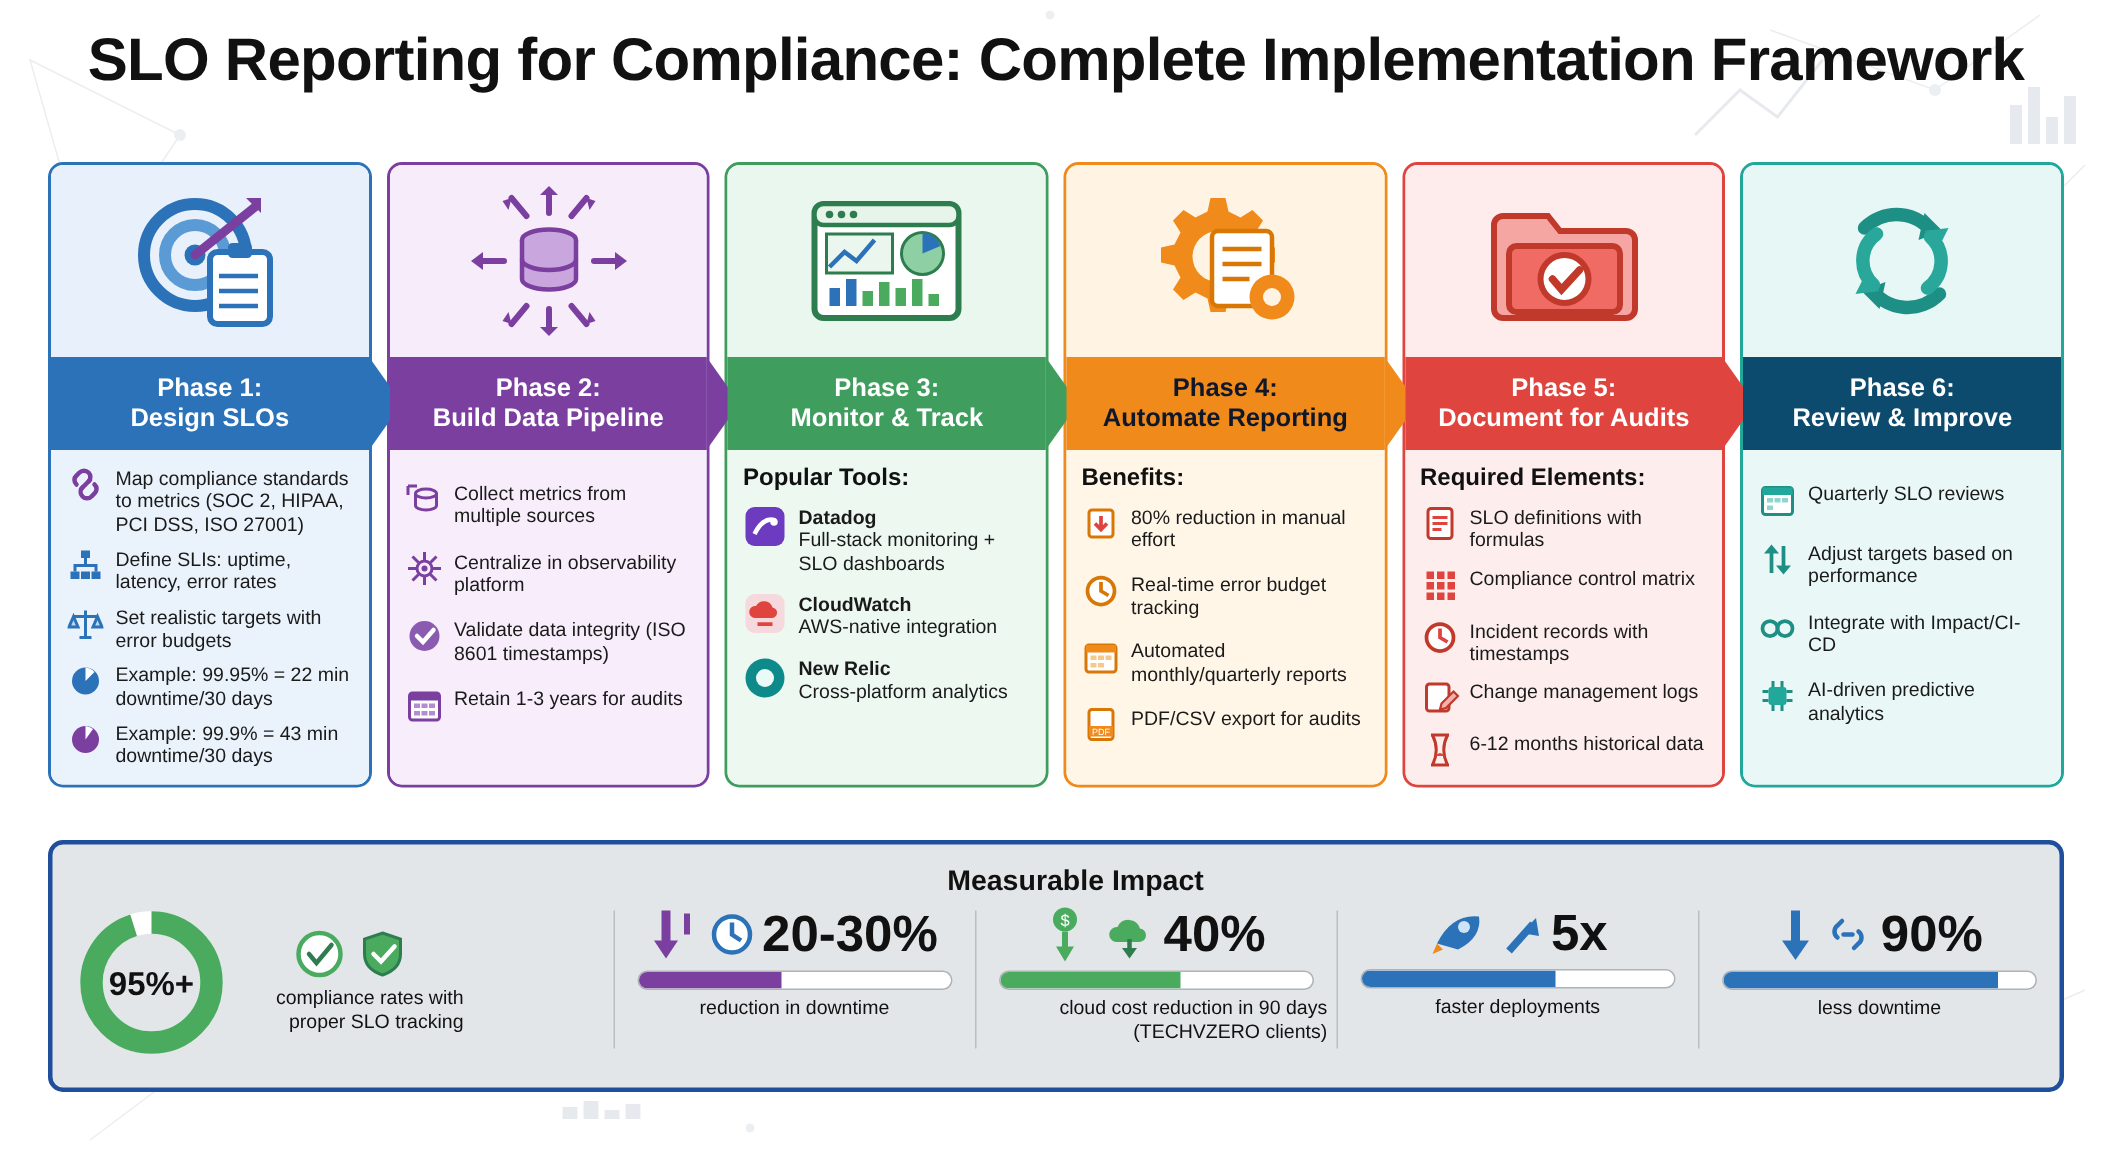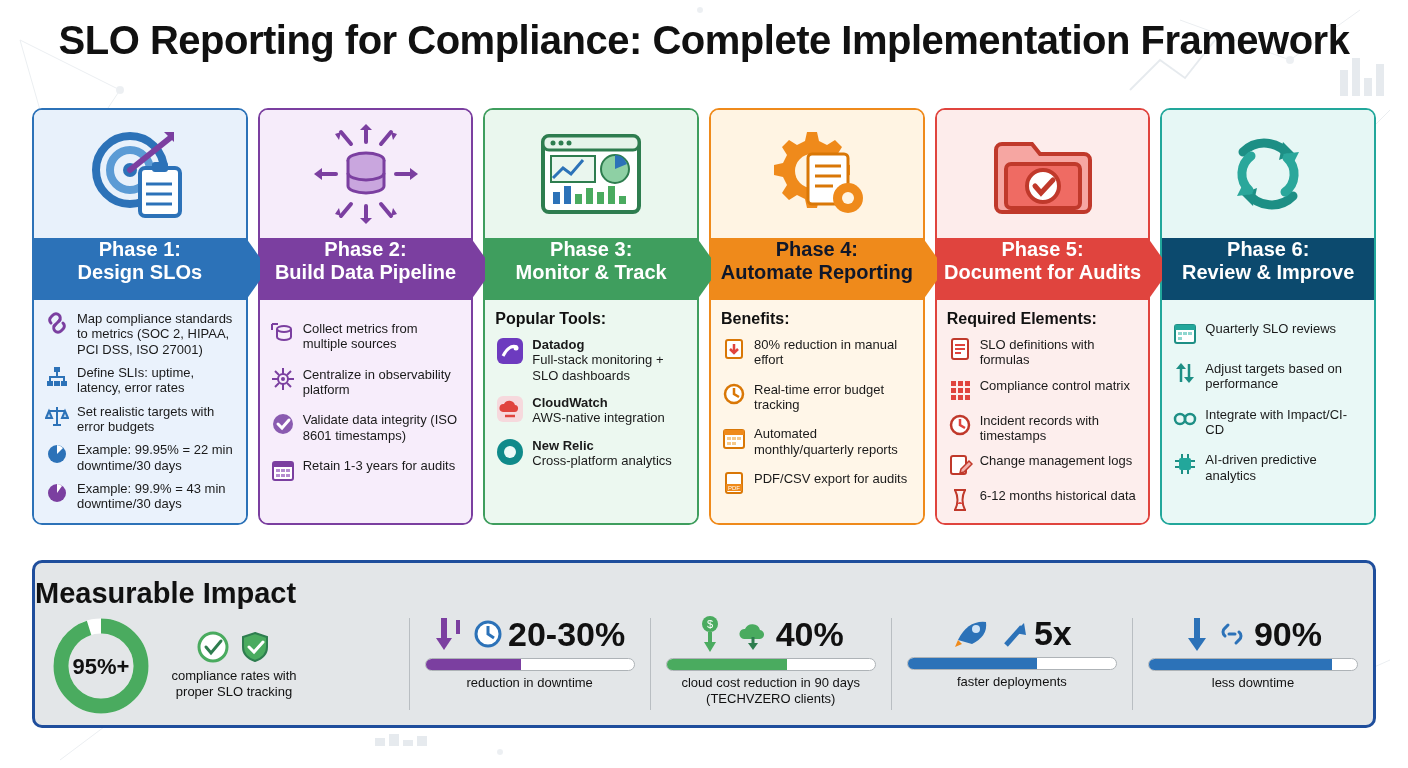--- a/index.html
+++ b/index.html
@@ -48,25 +48,25 @@
   .phase-icon {
     height: 128px;
     border-radius: 8px 8px 0 0;
     display: flex;
     align-items: center;
     justify-content: center;
   }
   .phase-band {
     height: 62px;
     display: flex;
-    align-items: flex-start;
+    align-items: center;
     justify-content: center;
     color: #fff;
     font-weight: bold;
-    font-size: 20px;
+    font-size: 17px;
     line-height: 1.15;
     text-align: center;
     position: relative;
     z-index: 3;
   }
   .phase-band .arrow {
     position: absolute;
     right: -22px;
     top: 0;
     width: 0; height: 0;
@@ -90,43 +90,45 @@
 
   .impact {
     position: absolute;
     left: 32px; top: 560px;
     width: 1344px; height: 168px;
     background: #e3e6e8;
     border: 3px solid #1f4e9c;
     border-radius: 10px;
   }
   .impact-title {
-    font-size: 29px;
+    text-align: center;
+    font-size: 19px;
     font-weight: bold;
     color: #111;
     margin-top: 14px;
+    margin-left: 26px;
   }
   .impact-row {
     display: flex;
     align-items: flex-start;
     height: 108px;
     margin-top: 4px;
   }
   .impact-cell {
     flex: 1;
     display: flex;
     flex-direction: column;
     align-items: center;
     justify-content: flex-start;
     position: relative;
     padding: 0 6px;
   }
   .impact-sep { width: 1px; background: #b9bec2; height: 92px; margin-top: 4px; }
   .big-num { font-size: 34px; font-weight: bold; color: #111; }
-  .caption { font-size: 13px; color: #111; text-align: center; line-height: 1.2; }
+  .caption { font-size: 13px; color: #111; text-align: right; line-height: 1.2; }
   .bar { width: 210px; height: 13px; border-radius: 7px; background: #fff; border: 1px solid #aeb3b7; overflow: hidden; margin: 4px 0 4px; }
   .bar > i { display: block; height: 100%; }
 </style>
 </head>
 <body>
 
 <div id="page">
 
   <svg class="bg-deco" width="1408" height="768">
     <g stroke="#d7dde3" fill="none" stroke-width="1">

